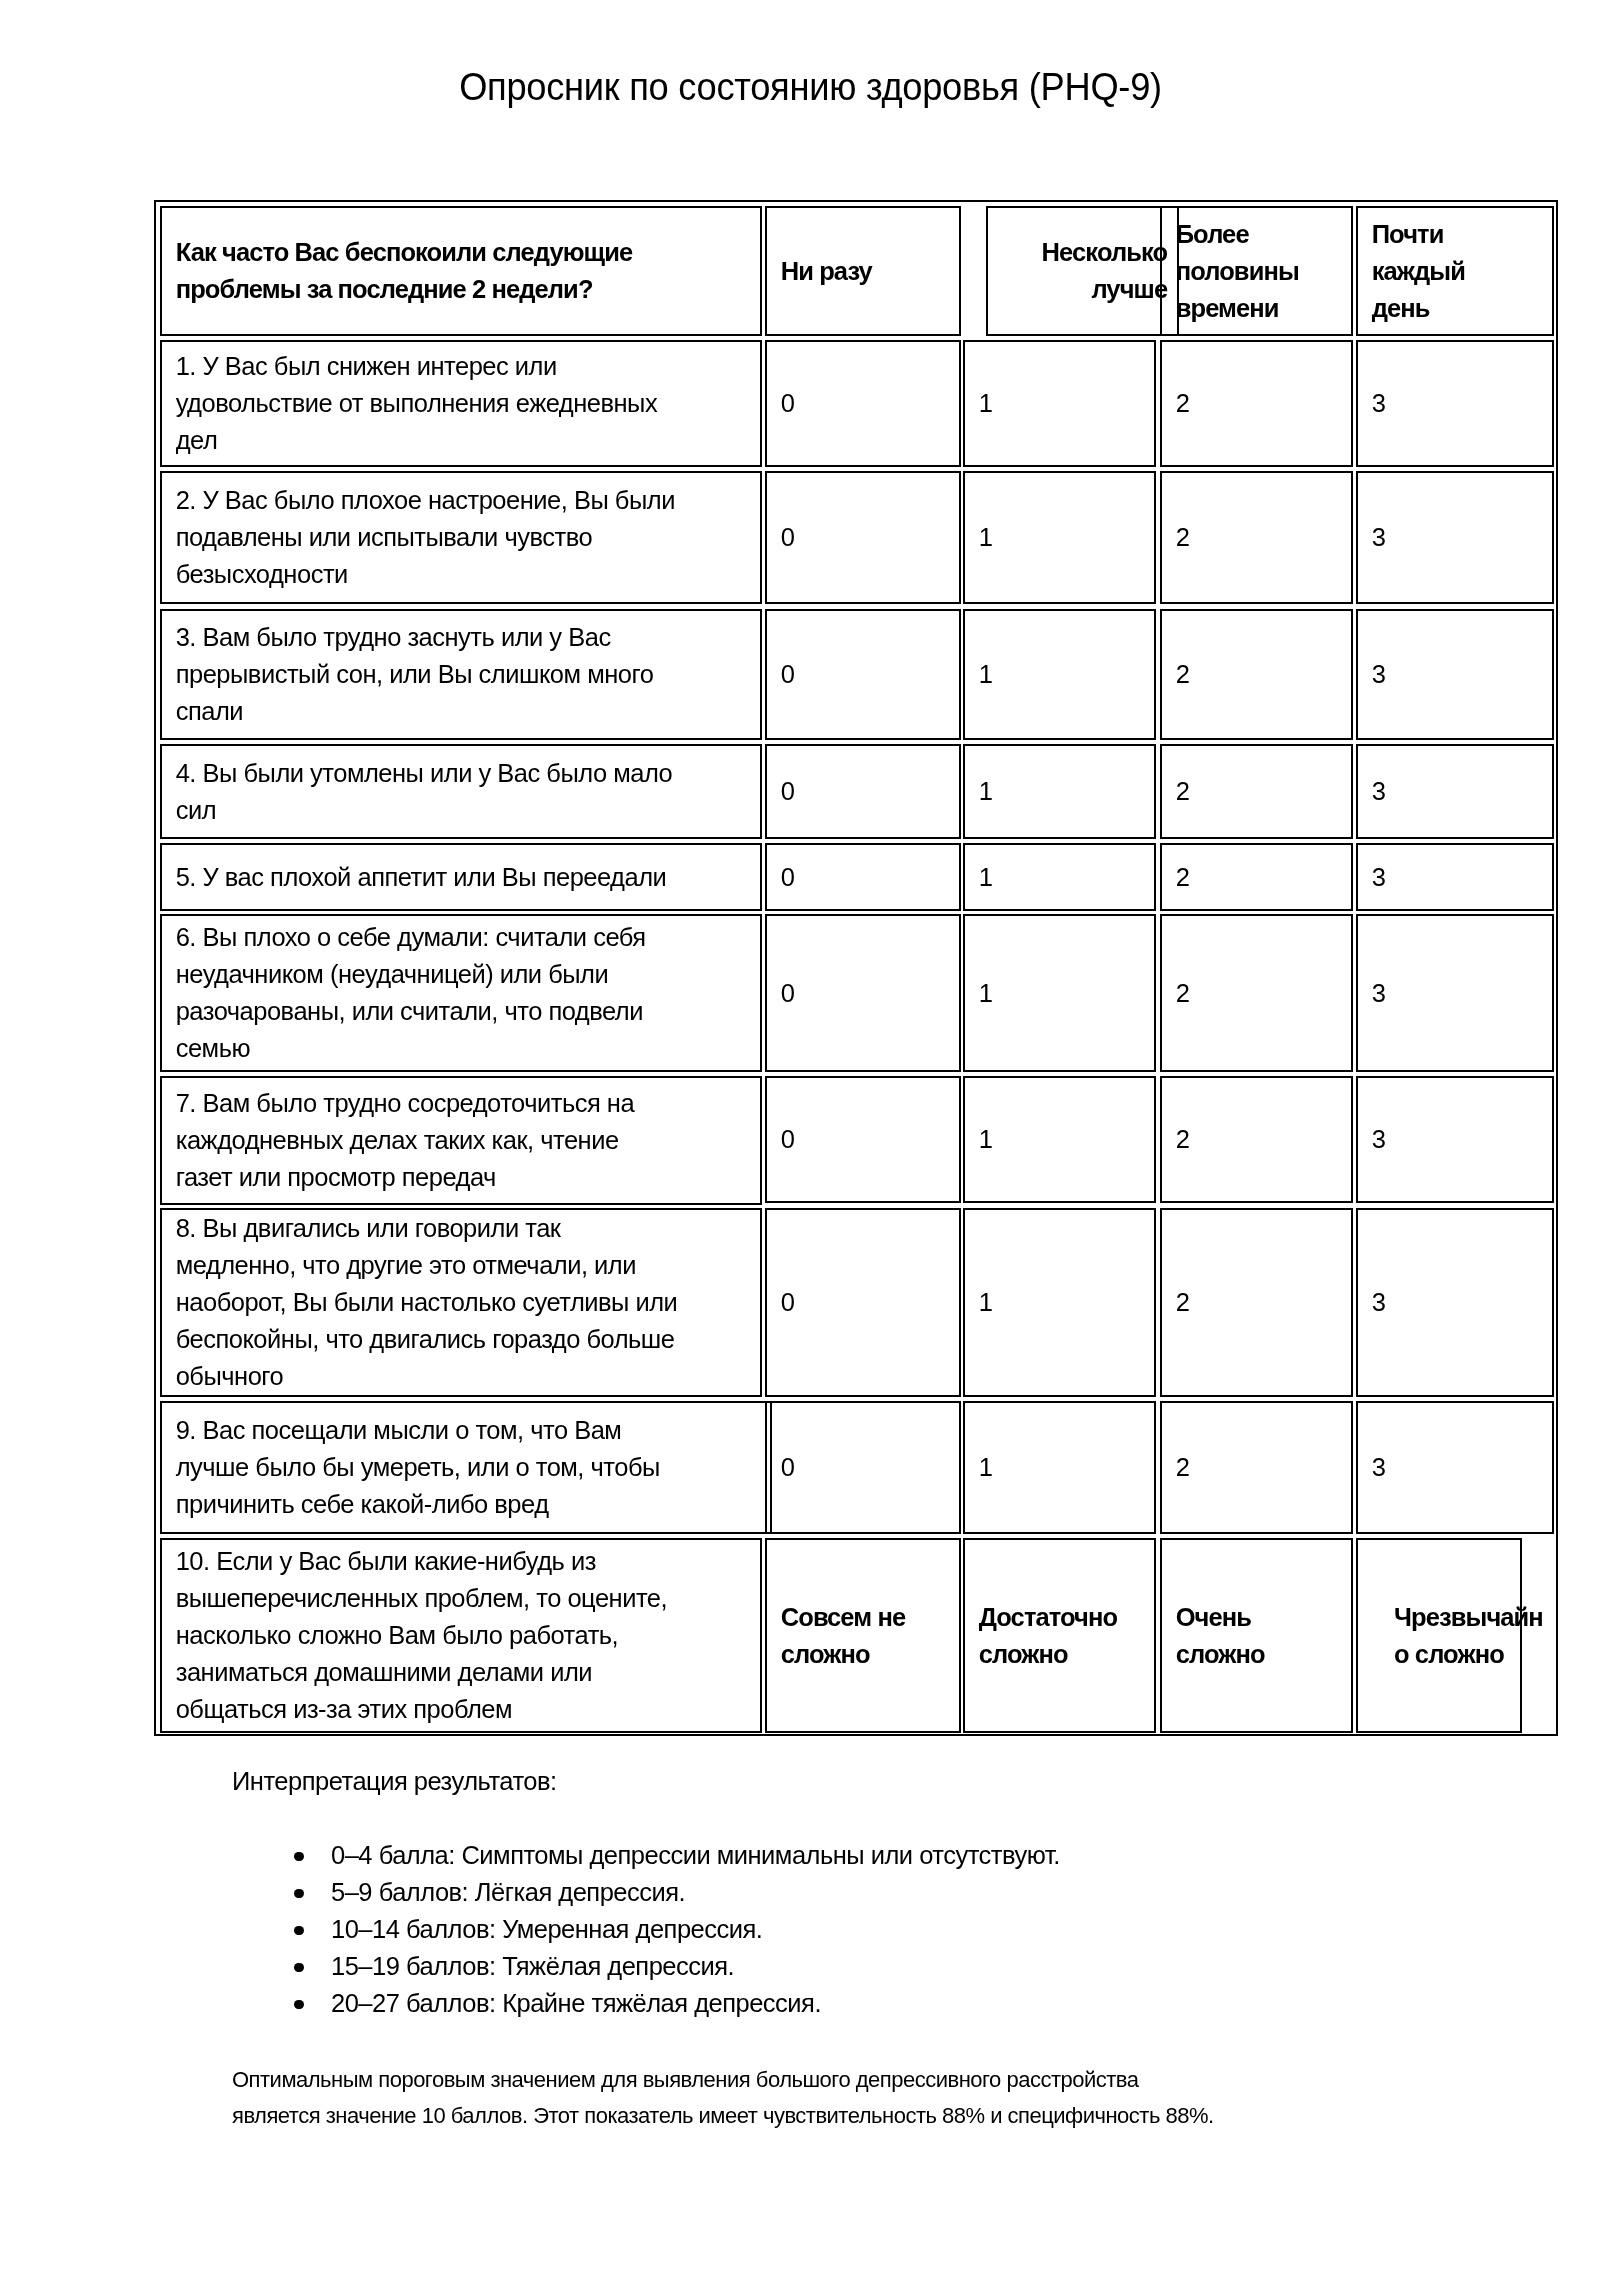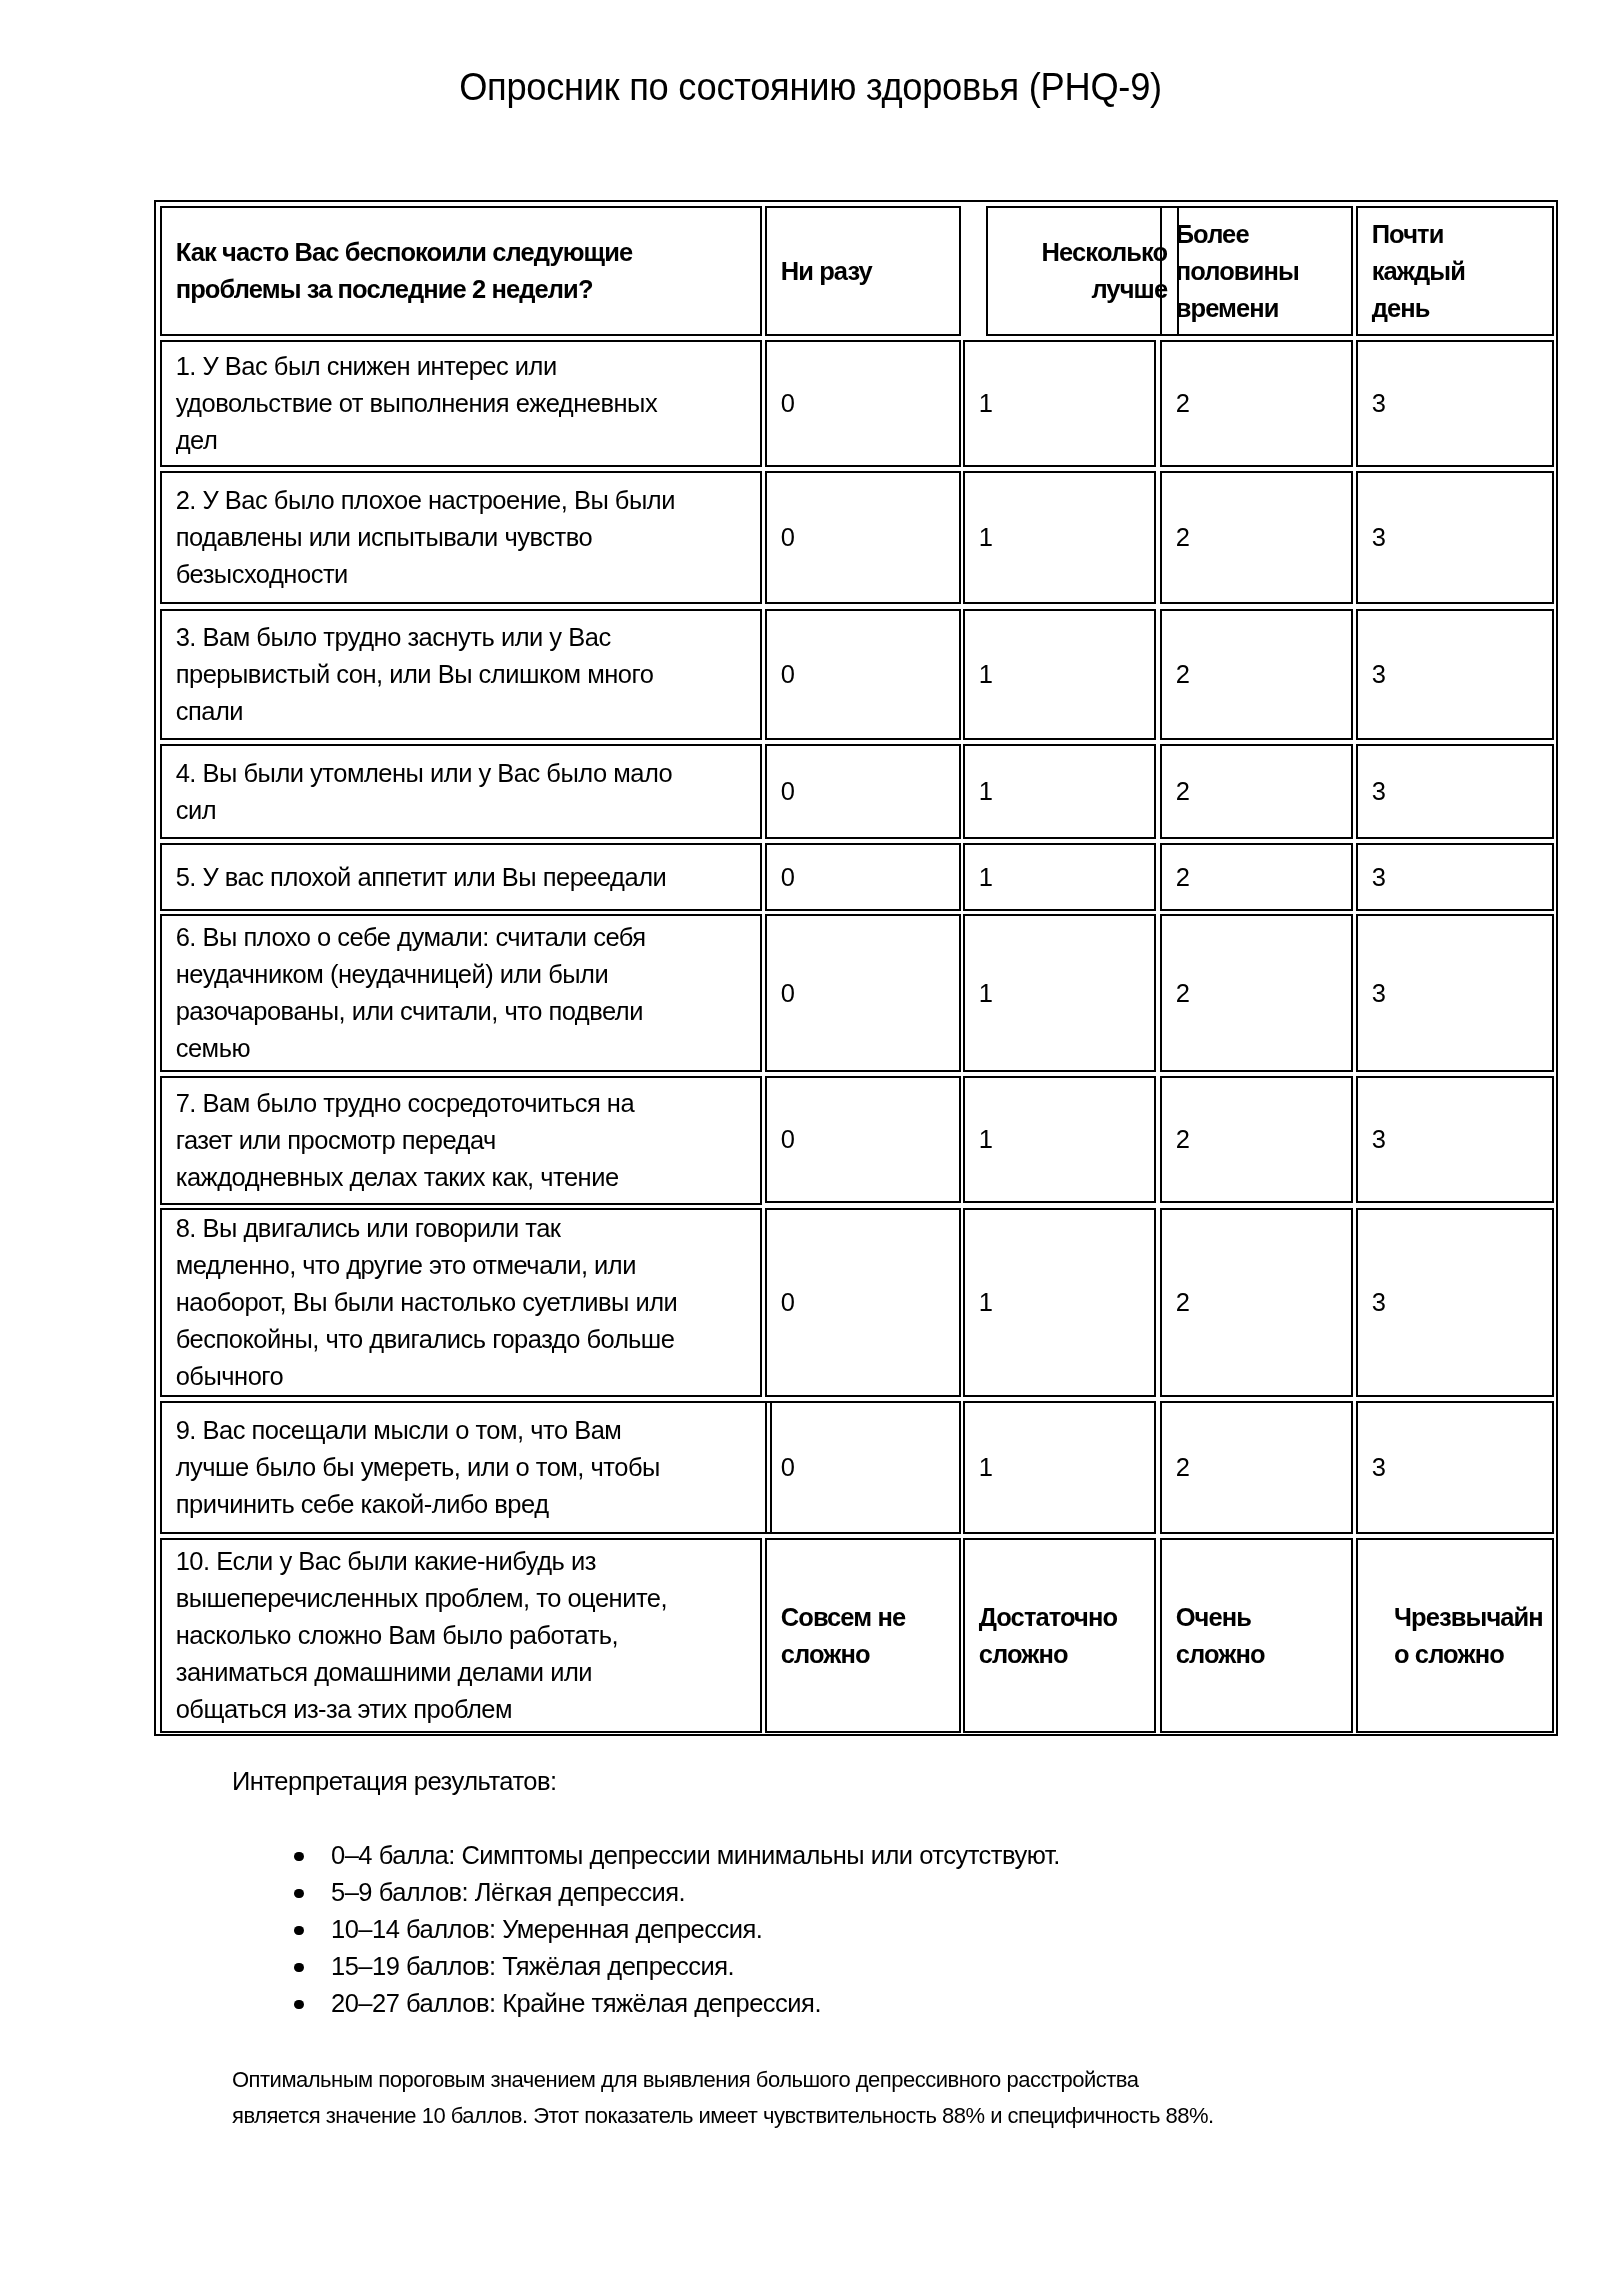--- a/index.html
+++ b/index.html
@@ -145,22 +145,22 @@
       <span class="ln">1</span>
     </div>
     <div class="cell" style="left: 1160px; top: 914px; width: 193px; height: 158px;">
       <span class="ln">2</span>
     </div>
     <div class="cell" style="left: 1356px; top: 914px; width: 198px; height: 158px;">
       <span class="ln">3</span>
     </div>
     <div class="cell" style="left: 160px; top: 1076px; width: 602px; height: 129px;">
       <span class="ln">7. Вам было трудно сосредоточиться на</span>
+      <span class="ln">каждодневных делах таких как, чтение</span>
       <span class="ln">газет или просмотр передач</span>
-      <span class="ln">каждодневных делах таких как, чтение</span>
     </div>
     <div class="cell" style="left: 765px; top: 1076px; width: 196px; height: 127px;">
       <span class="ln">0</span>
     </div>
     <div class="cell" style="left: 963px; top: 1076px; width: 193px; height: 127px;">
       <span class="ln">1</span>
     </div>
     <div class="cell" style="left: 1160px; top: 1076px; width: 193px; height: 127px;">
       <span class="ln">2</span>
     </div>
@@ -215,21 +215,21 @@
       <span class="ln">сложно</span>
     </div>
     <div class="cell bold" style="left: 963px; top: 1538px; width: 193px; height: 195px;">
       <span class="ln">Достаточно</span>
       <span class="ln">сложно</span>
     </div>
     <div class="cell bold" style="left: 1160px; top: 1538px; width: 193px; height: 195px;">
       <span class="ln">Очень</span>
       <span class="ln">сложно</span>
     </div>
-    <div class="cell bold" style="left: 1356px; top: 1538px; width: 198px; height: 195px; padding-left: 36px;">
+    <div class="cell bold" style="left: 1356px; top: 1538px; width: 166px; height: 195px; padding-left: 36px;">
       <span class="ln">Чрезвычайн</span>
       <span class="ln">о сложно</span>
     </div>
   </div>
 
 <div class="interp">Интерпретация результатов:</div>
 <ul class="bullets">
   <li><span class="dot"></span><span>0–4 балла: Симптомы депрессии минимальны или отсутствуют.</span></li>
   <li><span class="dot"></span><span>5–9 баллов: Лёгкая депрессия.</span></li>
   <li><span class="dot"></span><span>10–14 баллов: Умеренная депрессия.</span></li>

